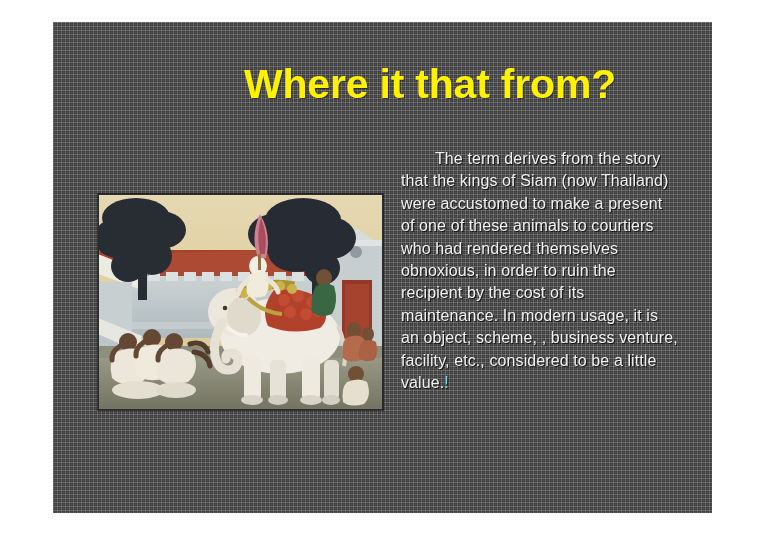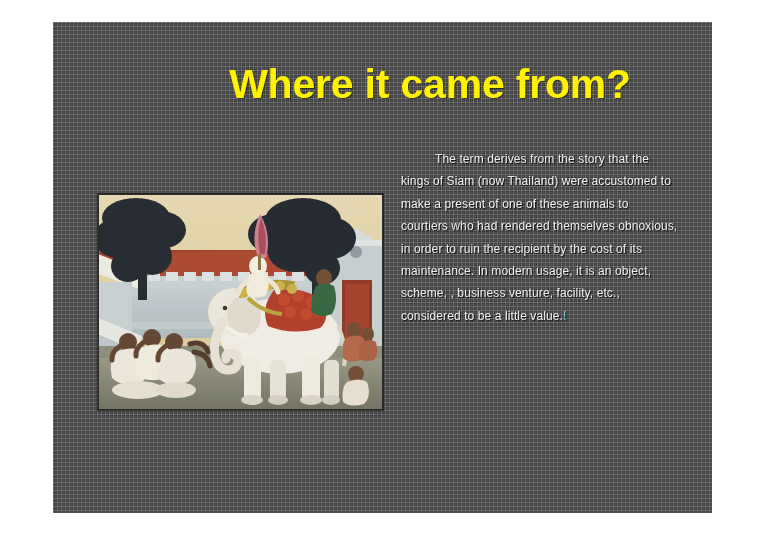--- a/index.html
+++ b/index.html
@@ -65,40 +65,40 @@
     box-shadow: 0 0 0 1px rgba(0,0,0,0.5);
   }
   #slide-picture svg { display: block; width: 285px; height: 216px; }
 
   
   #slide-text {
     position: absolute;
     left: 348px;
     top: 126px;
     width: 277px;
-    font-size: 12px;
+    font-size: 16px;
     line-height: 22.4px;
     color: #f2f2f2;
     text-indent: 34px;
     text-shadow: 1px 1px 1px rgba(0,0,0,0.85);
     letter-spacing: 0.1px;
   }
   #slide-text .accent {
     color: #7fd7e8;
     text-shadow: 1px 1px 1px rgba(0,0,0,0.85);
   }
 </style>
 </head>
 <body>
 
 <div id="slide-canvas">
 
   <div id="slide-body">
 
-    <div id="slide-title">Where it came from?</div>
+    <div id="slide-title">Where it that from?</div>
 
     <div id="slide-picture">
       <svg viewBox="0 0 285 216" preserveAspectRatio="none">
         <defs>
           <linearGradient id="skyg" x1="0" y1="0" x2="0" y2="1">
             <stop offset="0%" stop-color="#e8dcb8"></stop>
             <stop offset="45%" stop-color="#e3d3a6"></stop>
             <stop offset="100%" stop-color="#d8c79a"></stop>
           </linearGradient>
           <linearGradient id="wallg" x1="0" y1="0" x2="0" y2="1">

